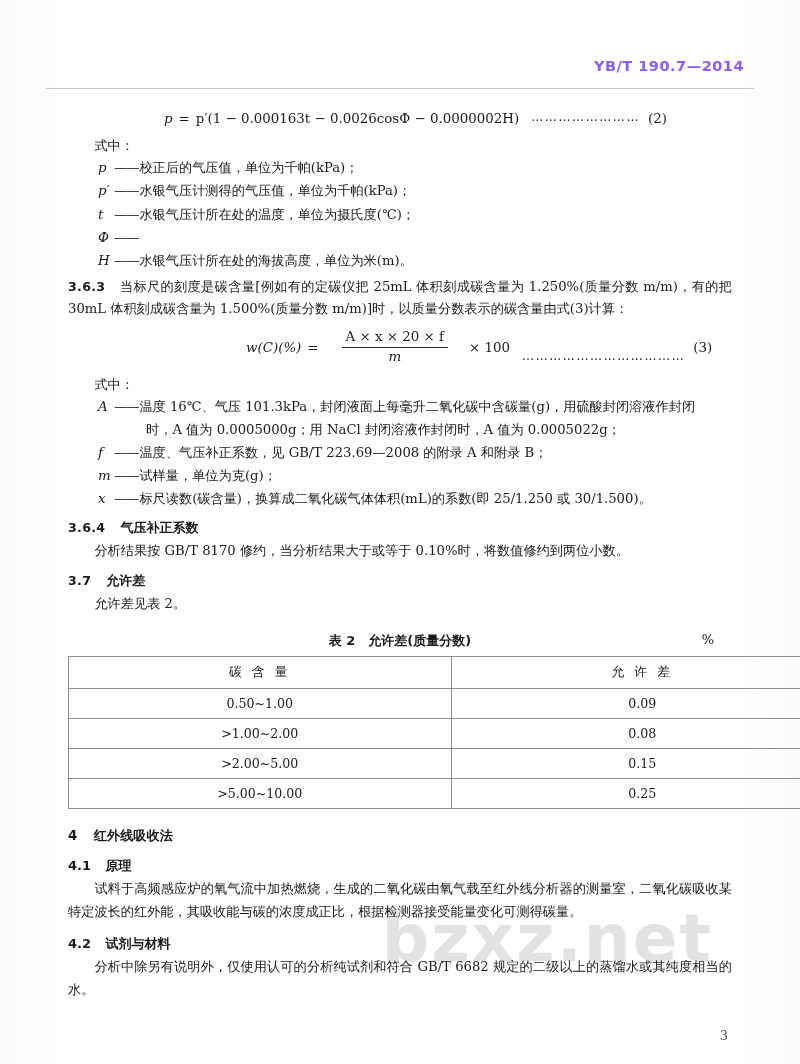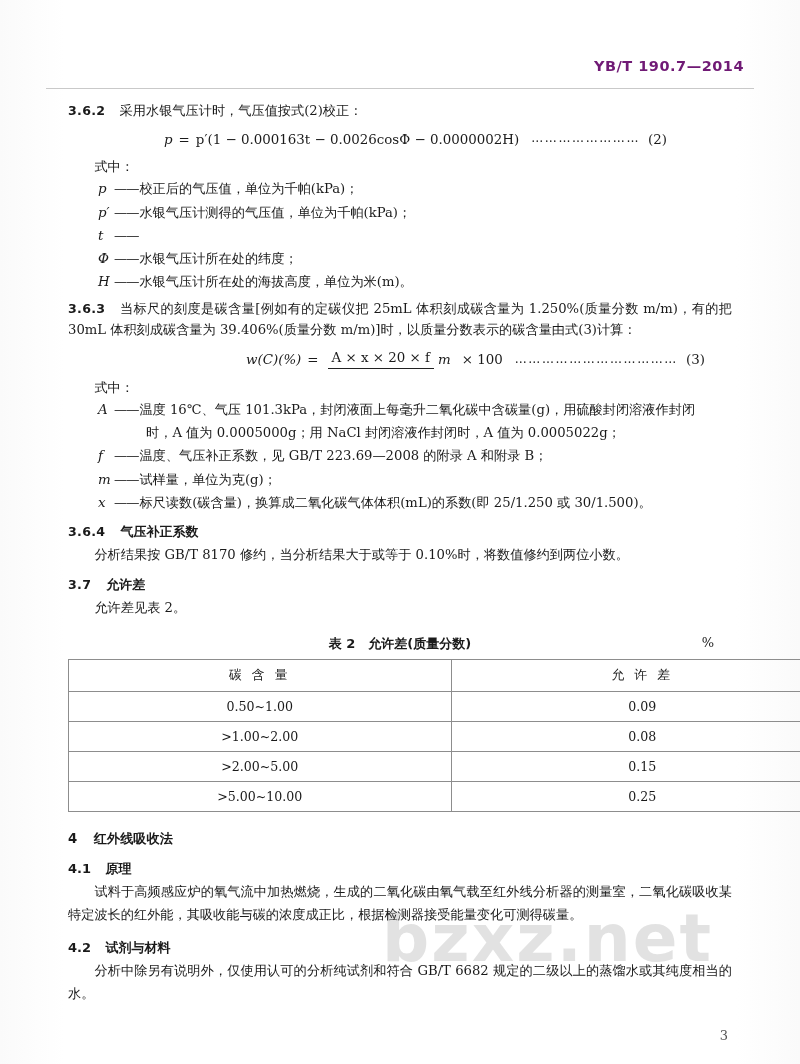--- a/index.html
+++ b/index.html
@@ -47,21 +47,21 @@
     width: 800px;
   }
   .header {
     position: absolute;
     right: 56px;
     top: 58px;
     font-family: "DejaVu Sans", "Liberation Sans", sans-serif;
     font-weight: bold;
     font-size: 14.5px;
     letter-spacing: .5px;
-    color: #701a75;
+    color: #8b5cf6;
   }
   .header-rule {
     position: absolute;
     left: 46px;
     right: 46px;
     top: 88px;
     border-bottom: 1px solid #c9c9c9;
   }
   .body-area {
     position: absolute;
@@ -114,24 +114,24 @@
     margin: 0 8px 0 12px;
     letter-spacing: 1.6px;
     font-size: 12px;
     color: #222;
     align-self: flex-end;
     padding-bottom: 3px;
   }
   .fnum { font-size: 13.4px; }
   .frac {
     display: inline-flex;
-    flex-direction: row;
+    flex-direction: column;
     align-items: center;
     vertical-align: middle;
-    margin: 0 3px;
+    margin: 0 17px;
   }
   .frac .num {
     border-bottom: 1.2px solid #222;
     padding: 0 4px 1px 4px;
     line-height: 1.25;
   }
   .frac .den {
     padding: 1px 4px 0 4px;
     line-height: 1.25;
     font-style: italic;
@@ -244,24 +244,20 @@
 
   <div id="watermark">bzxz.net</div>
 
   <div id="content">
 
     <div class="header">YB/T 190.7—2014</div>
     <div class="header-rule"></div>
 
     <div class="body-area">
 
-      <p class="clause">
-        <span class="clause-num">3.6.2</span>
-        <span style="margin-left:10px">采用水银气压计时，气压值按式(2)校正：</span>
-      </p>
 
       <div class="formula-row">
         <span class="formula-body fvar fnum">p</span>
         <span class="formula-body fnum" style="margin:0 6px">=</span>
         <span class="formula-body fnum">p′(1 − 0.000163t − 0.0026cosΦ − 0.0000002H)</span>
         <span class="leader">……………………</span>
         <span class="fnum">(2)</span>
       </div>
 
       <div class="shizhong">式中：</div>
@@ -273,36 +269,36 @@
           <span class="def-txt">校正后的气压值，单位为千帕(kPa)；</span>
         </div>
         <div class="def">
           <span class="def-sym">p′</span>
           <span class="def-dash">——</span>
           <span class="def-txt">水银气压计测得的气压值，单位为千帕(kPa)；</span>
         </div>
         <div class="def">
           <span class="def-sym">t</span>
           <span class="def-dash">——</span>
+          <span class="def-txt">水银气压计所在处的温度，单位为摄氏度(℃)；</span>
         </div>
         <div class="def">
           <span class="def-sym">Φ</span>
           <span class="def-dash">——</span>
-          <span class="def-txt">水银气压计所在处的纬度；</span>
         </div>
         <div class="def">
           <span class="def-sym">H</span>
           <span class="def-dash">——</span>
           <span class="def-txt">水银气压计所在处的海拔高度，单位为米(m)。</span>
         </div>
       </div>
 
       <p class="clause" style="margin-top:4px">
         <span class="clause-num">3.6.3</span>
-        <span style="margin-left:10px">当标尺的刻度是碳含量[例如有的定碳仪把 25mL 体积刻成碳含量为 1.250%(质量分数 m/m)，有的把 30mL 体积刻成碳含量为 39.406%(质量分数 m/m)]时，以质量分数表示的碳含量由式(3)计算：</span>
+        <span style="margin-left:10px">当标尺的刻度是碳含量[例如有的定碳仪把 25mL 体积刻成碳含量为 1.250%(质量分数 m/m)，有的把 30mL 体积刻成碳含量为 1.500%(质量分数 m/m)]时，以质量分数表示的碳含量由式(3)计算：</span>
       </p>
 
       <div class="formula-row" style="padding-left:178px">
         <span class="formula-body fnum"><i>w(C)(%)</i></span>
         <span class="formula-body fnum" style="margin:0 6px">=</span>
         <span class="frac formula-body fnum">
           <span class="num">A × x × 20 × f</span>
           <span class="den">m</span>
         </span>
         <span class="formula-body fnum" style="margin-left:4px">× 100</span>

